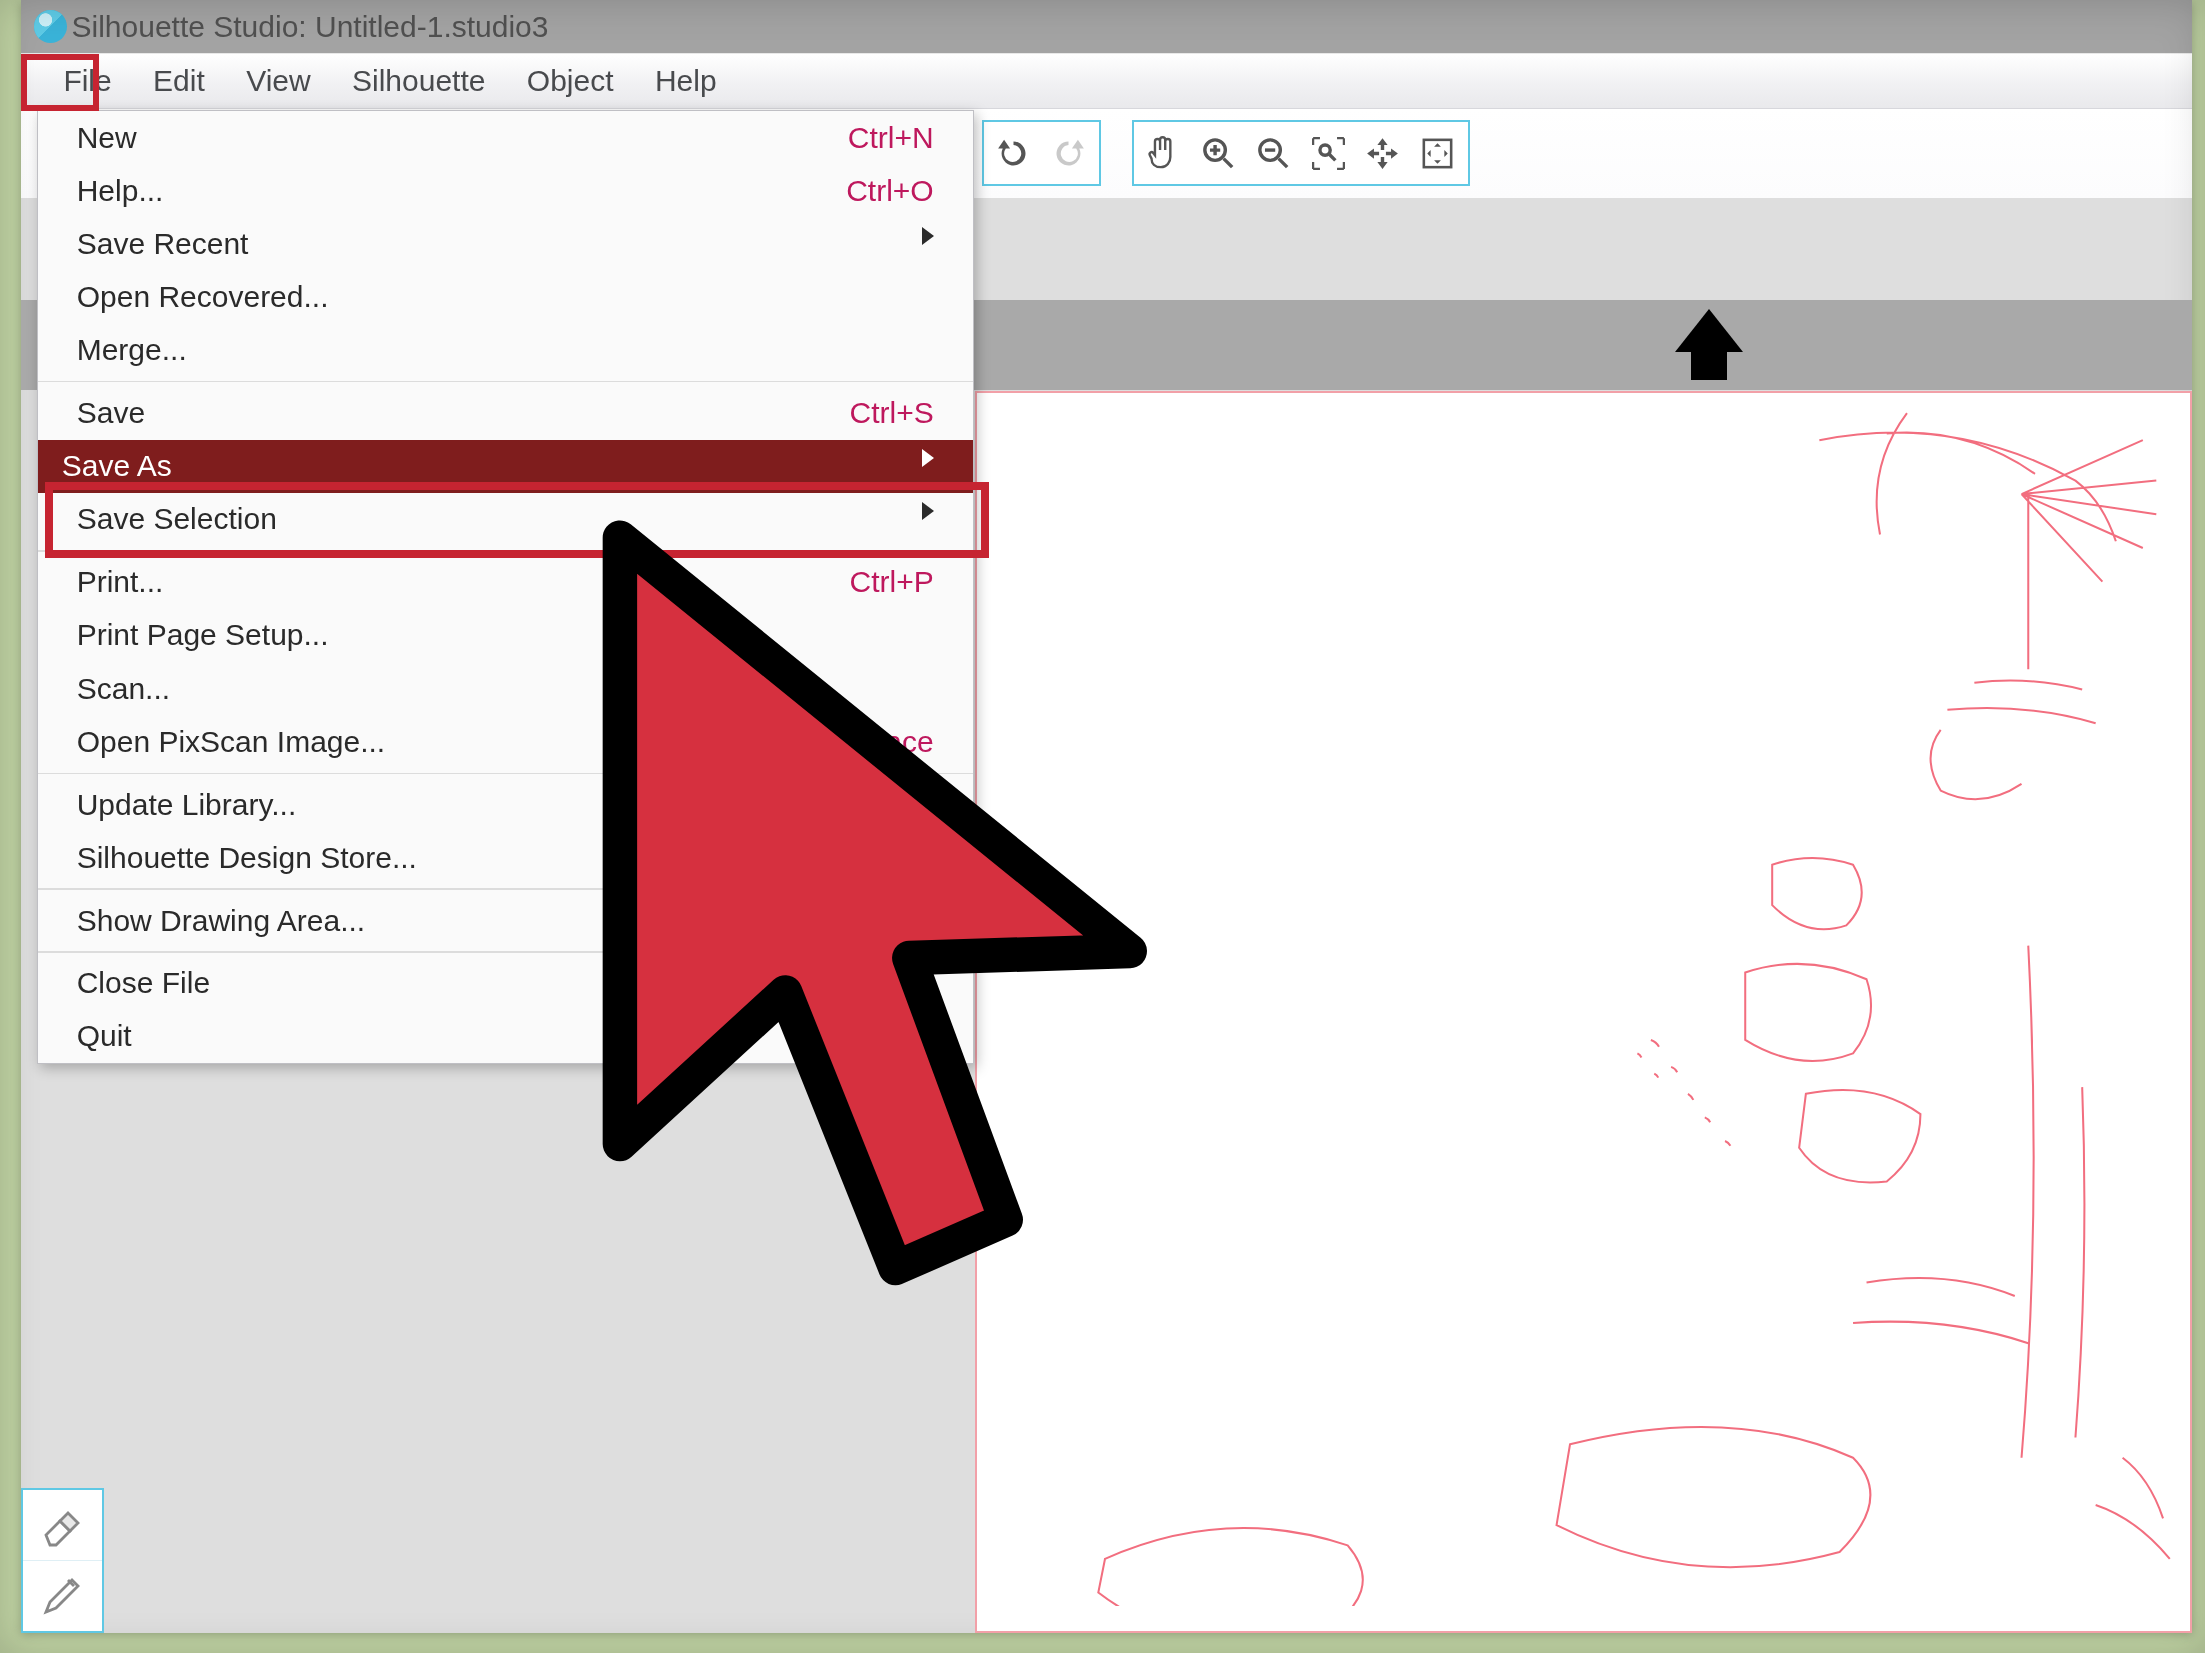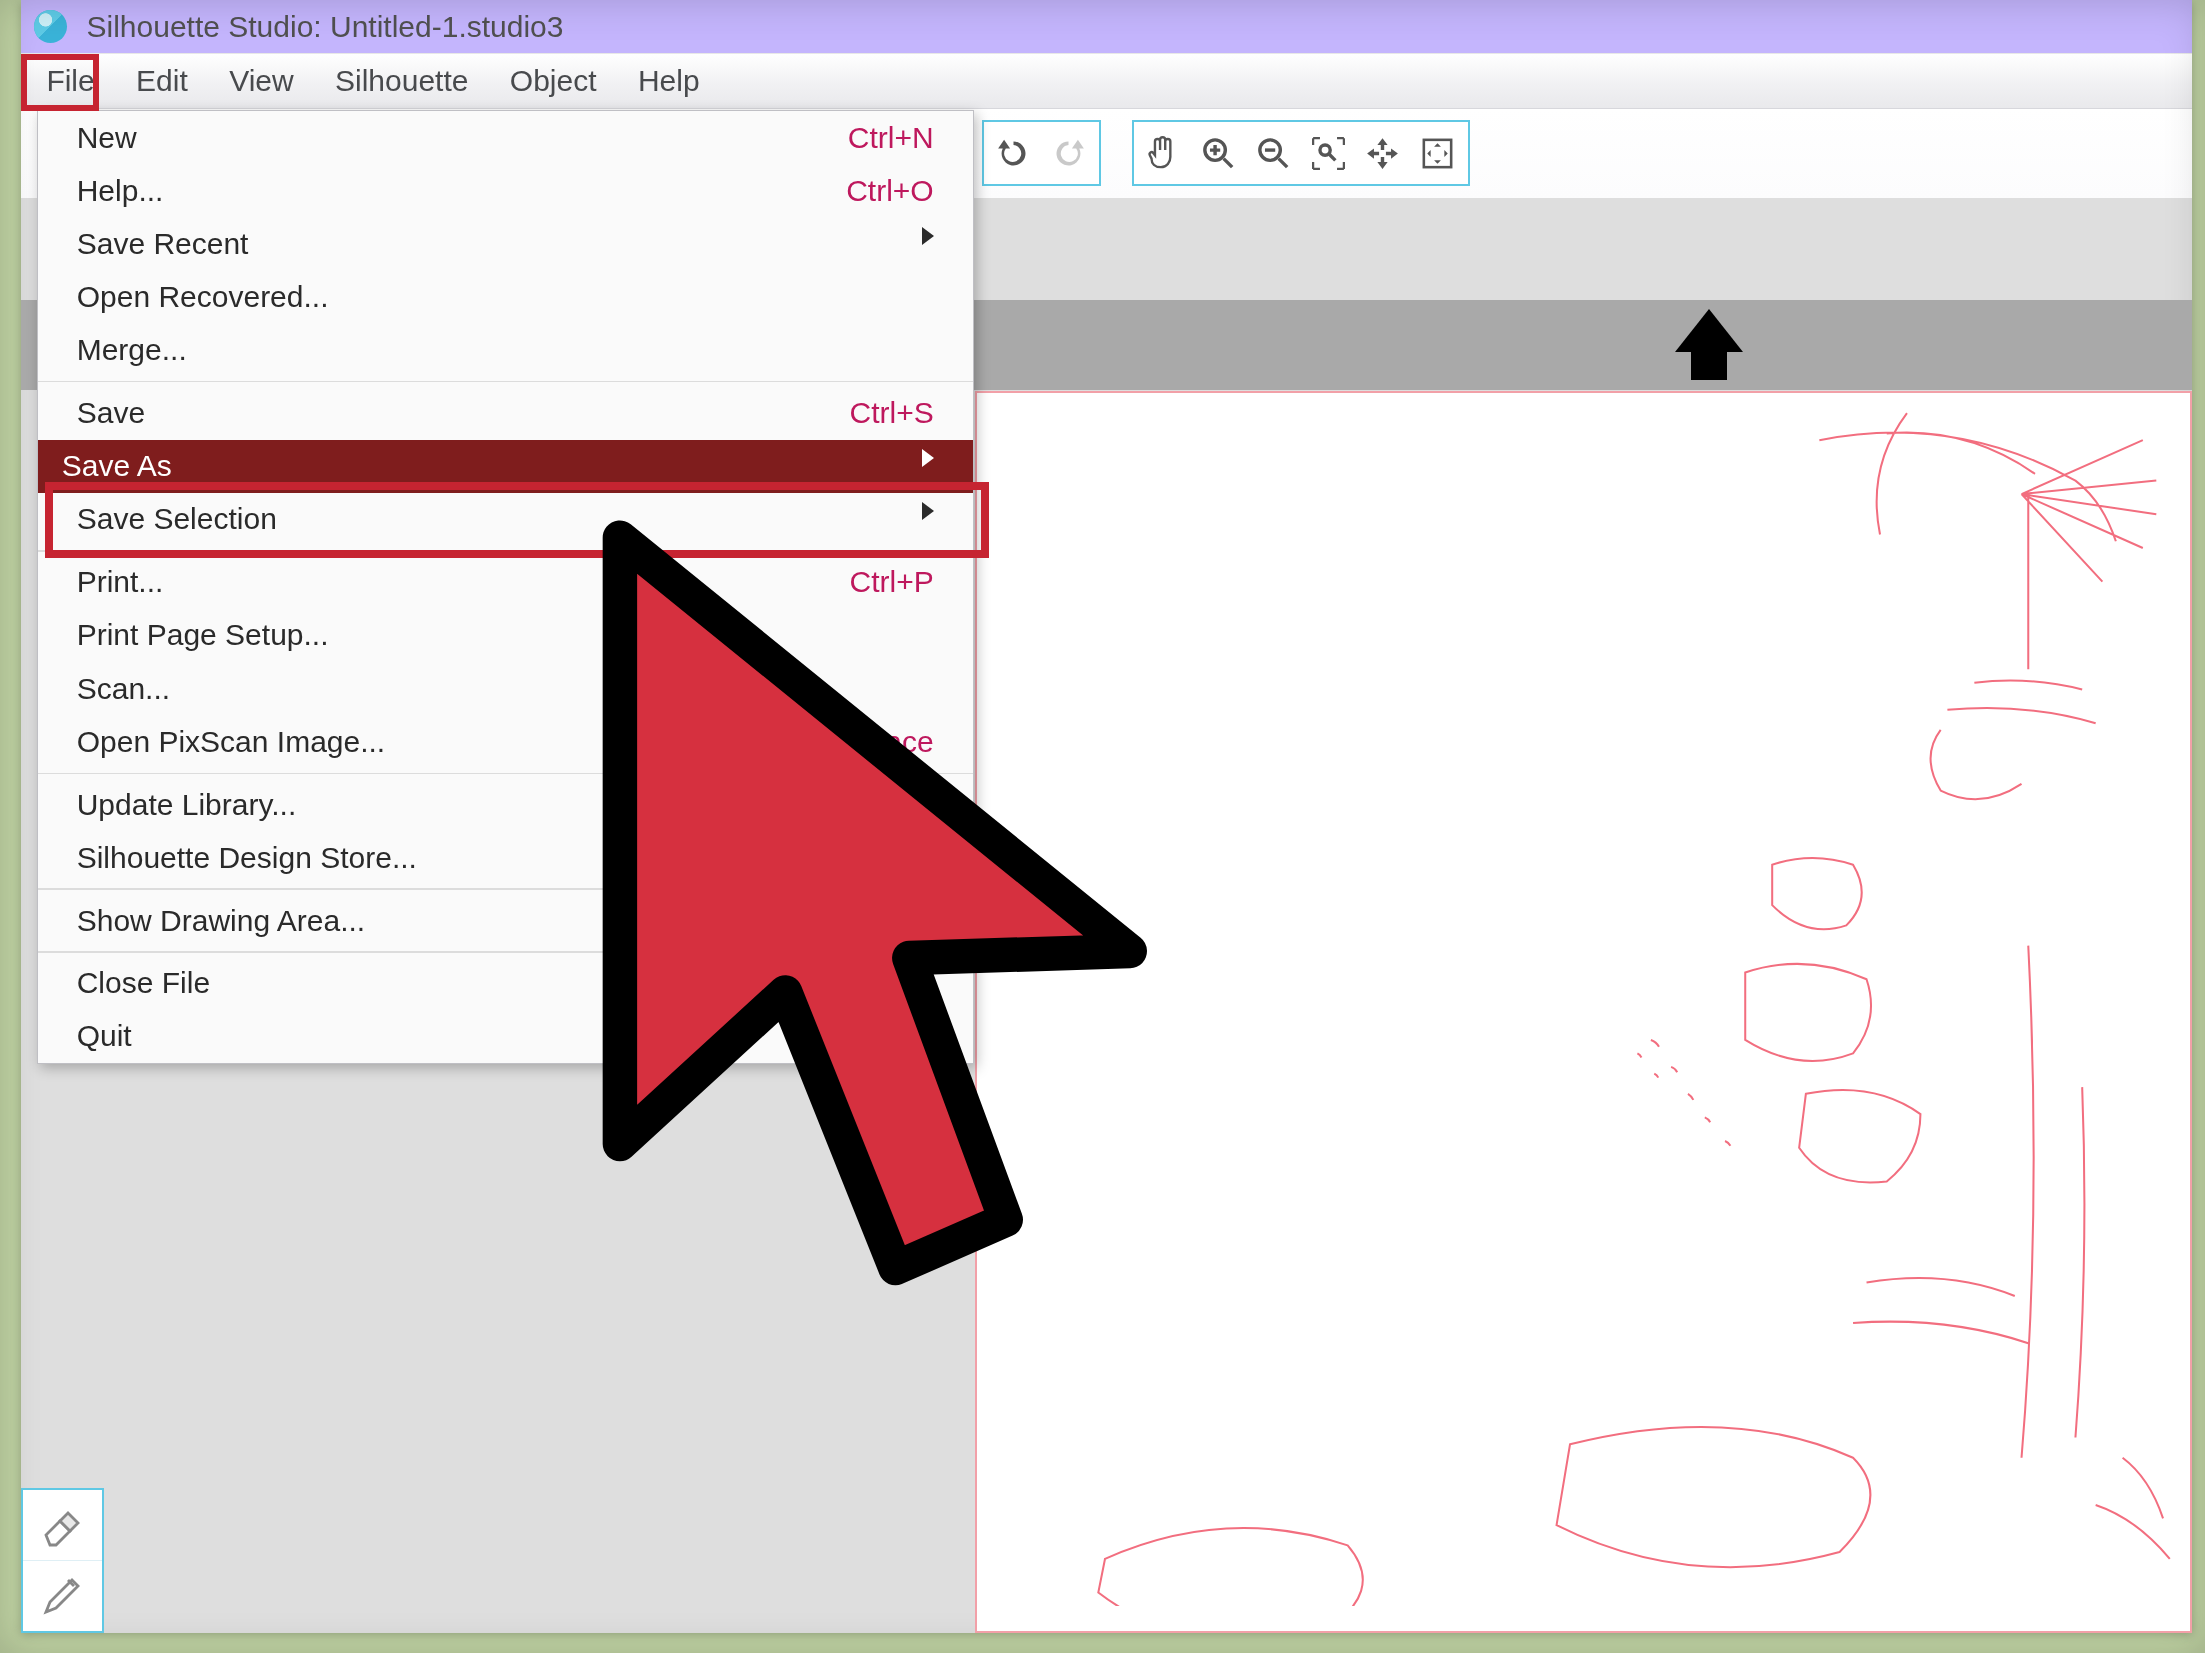--- a/index.html
+++ b/index.html
@@ -26,24 +26,24 @@
     position: absolute;
     left: 20.7px; top: 0;
     width: 2171px; height: 1633px;
     background: #ffffff;
     box-shadow: 0 2.1px 9.6px rgba(0,0,0,.25);
     overflow: hidden;
   }
 
   
   .titlebar {
-    display: flex; align-items: center; gap: 19px;
+    display: flex; align-items: center; gap: 4px;
     height: 54px;
     padding: 0 13.8px;
-    background: #c4b5fd;
+    background: #a3a3a3;
     color: #505050;
     font-size: 30px;
     border-bottom: 0.7px solid #e8e8e8;
   }
   .titlebar .appicon {
     width: 33px; height: 33px; border-radius: 50%;
     background: #3ab3d8;
     position: relative;
   }
   .titlebar .appicon::before {
@@ -51,21 +51,21 @@
     border-radius: 50%;
     background:
       radial-gradient(circle at 35% 30%, #cceff7 0 20%, transparent 22%),
       linear-gradient(135deg,#5ecbe6 0 50%, transparent 50%);
   }
 
   
   .menubar {
     display: flex; align-items: center;
     height: 55px;
-    padding: 0 5px;
+    padding: 0 22px;
     background: linear-gradient(#ffffff, #f1f1f3 55%, #e9e9ec);
     border-bottom: 0.7px solid #d7d7dc;
     color: #484a4d;
     font-size: 30px;
   }
   .menubar .mitem {
     padding: 8.3px 20.7px;
     border-radius: 2.8px;
   }
   .menubar .mitem.cursor { cursor: pointer; }

